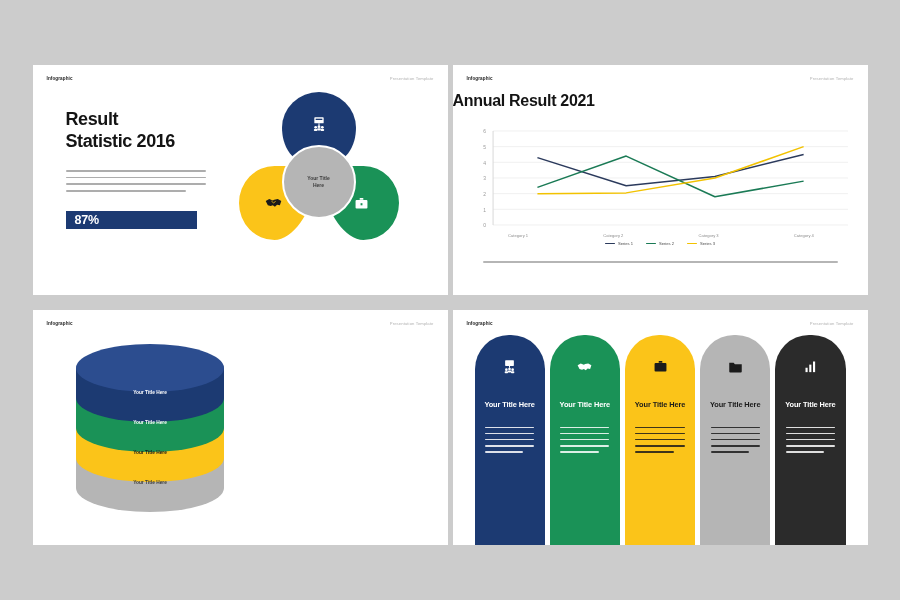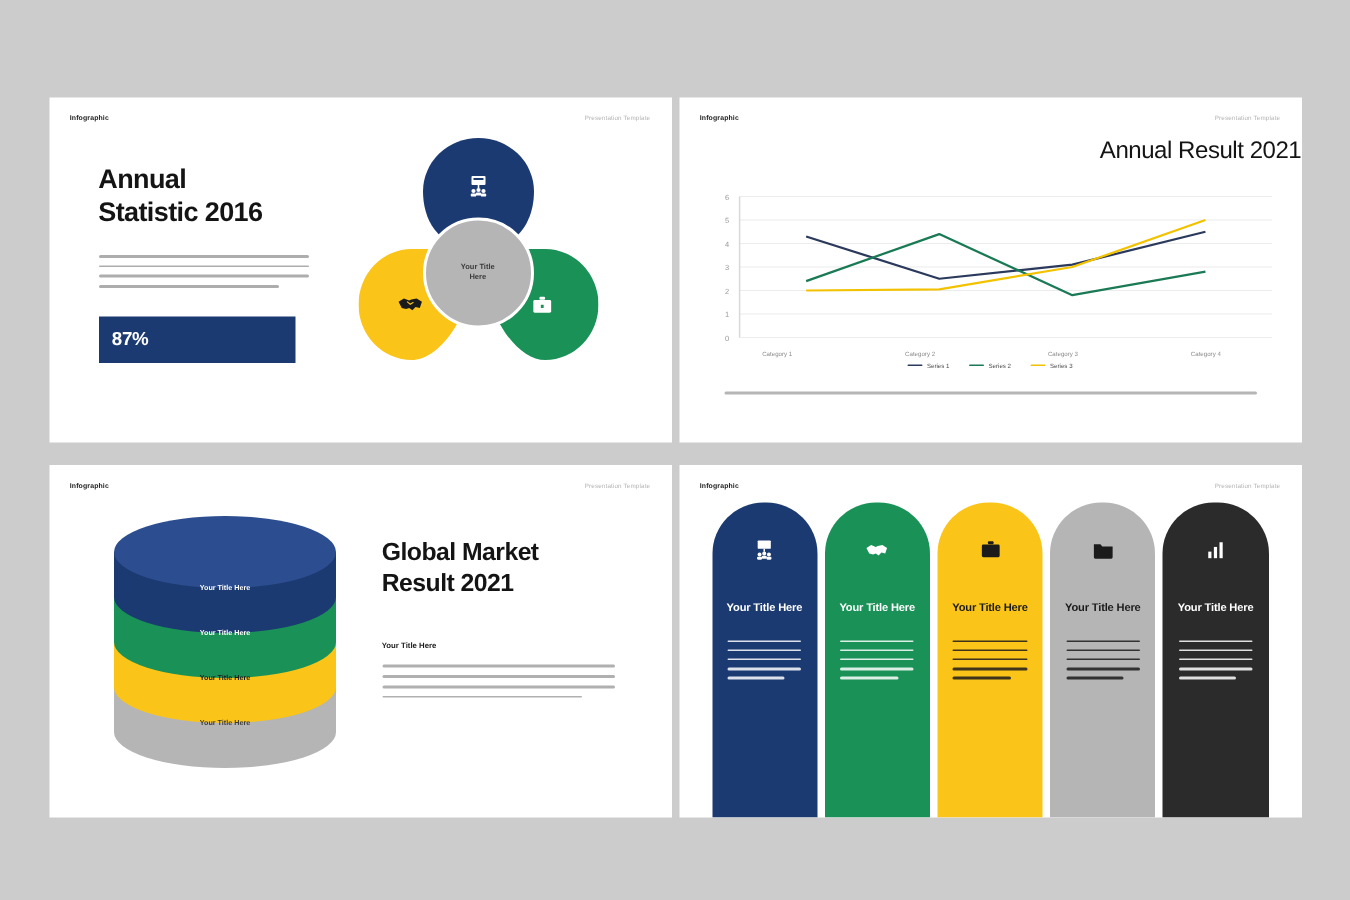--- a/index.html
+++ b/index.html
@@ -41,21 +41,21 @@
     font-size: 18px; line-height: 1.22; font-weight: 700;
     color: #141414; letter-spacing: -0.4px;
   }
   .s1-body { margin-top: 17px; width: 140px; }
   .lorem-line {
     height: 1.6px; background: #8e8e8e; opacity:.72; border-radius: 1px;
     margin-bottom: 5.2px;
   }
   .lorem-line.short { width: 86%; }
   .badge {
-    margin-top: 19px; width: 131px; height: 31px;
+    margin-top: 19px; width: 131px; height: 18px;
     background: #1c3a72; display: flex; align-items: center; padding: 0 9px;
   }
   .badge-num { color:#fff; font-size: 12.5px; font-weight: 700; letter-spacing:-.2px; }
   .badge-txt { margin-left: 9px; flex:1; }
   .badge-txt .lorem-line { background: #ffffff; opacity:.82; margin-bottom: 4.4px; height:1.5px; }
   .badge-txt .lorem-line:last-child { margin-bottom:0; width: 80%; }
 
   .petals { position:absolute; left:196px; top:25px; width:180px; height:180px; }
   .petal { position:absolute; width:74px; height:74px; }
   .petal .blob { width:100%; height:100%; }
@@ -64,22 +64,22 @@
   .petal-right { left:96px; top:76px; }
   .center-circle {
     position:absolute; left:53px; top:55px; width:74px; height:74px;
     border-radius:50%; background:#b5b5b5; border:2.4px solid #fff;
     display:flex; flex-direction:column; align-items:center; justify-content:center;
     text-align:center; color:#3c3c3c; font-size:5px; line-height:1.45; font-weight:600;
   }
 
   
   .s2-title {
-    position:absolute; top:27px; left:0; right:0; text-align:right;
-    font-size: 16px; font-weight:400; color:#141414; letter-spacing:-.3px;
+    position:absolute; top:27px; left:0; right:0; text-align:left;
+    font-size: 16px; font-weight:700; color:#141414; letter-spacing:-.3px;
   }
   .chart-wrap { position:absolute; left:18px; top:62px; right:16px; height:110px; }
   .chart-svg { width:100%; height:100%; display:block; }
   .legend {
     position:absolute; top:176px; left:0; right:0;
     display:flex; justify-content:center; gap:13px;
   }
   .legend-item { display:flex; align-items:center; gap:3px; font-size:4.1px; color:#4a4a4a; }
   .legend-swatch { width:10px; height:1.6px; border-radius:1px; }
   .s2-caption { position:absolute; left:30px; right:30px; top:196px; }
@@ -117,21 +117,21 @@
 <div class="deck">
 
   <div class="slide">
     <div class="slide-header">
       <span class="brand">Infographic</span>
       <span class="tmpl">Presentation Template</span>
     </div>
 
     <div class="s1-left">
       <div class="s1-title">
-        <div>Annual</div>
+        <div>Result</div>
         <div>Statistic 2016</div>
       </div>
       <div class="s1-body">
         <div class="lorem-line"></div>
         <div class="lorem-line"></div>
         <div class="lorem-line"></div>
         <div class="lorem-line short"></div>
       </div>
       <div class="badge">
         <span class="badge-num">87%</span>
@@ -280,33 +280,20 @@
           </g>
       </svg>
       <div id="cyl-labels">
           <div style="position: absolute; left: 0px; right: 0px; text-align: center; font-size: 4.8px; font-weight: 700; color: rgb(255, 255, 255); top: 52px;">Your Title Here</div>
           <div style="position: absolute; left: 0px; right: 0px; text-align: center; font-size: 4.8px; font-weight: 700; color: rgb(255, 255, 255); top: 82px;">Your Title Here</div>
           <div style="position: absolute; left: 0px; right: 0px; text-align: center; font-size: 4.8px; font-weight: 700; color: rgb(27, 27, 27); top: 112px;">Your Title Here</div>
           <div style="position: absolute; left: 0px; right: 0px; text-align: center; font-size: 4.8px; font-weight: 700; color: rgb(60, 60, 60); top: 142px;">Your Title Here</div>
         </div>
     </div>
 
-    <div class="s3-right">
-      <div class="s3-title">
-        <div>Global Market</div>
-        <div>Result 2021</div>
-      </div>
-      <div class="s3-sub">Your Title Here</div>
-      <div class="s3-body">
-        <div class="lorem-line"></div>
-        <div class="lorem-line"></div>
-        <div class="lorem-line"></div>
-        <div class="lorem-line short"></div>
-      </div>
-    </div>
   </div>
 
   <div class="slide">
     <div class="slide-header">
       <span class="brand">Infographic</span>
       <span class="tmpl">Presentation Template</span>
     </div>
     <div class="cols" id="arch-columns">
         <div class="col light-text" style="background: rgb(28, 58, 114);">
           <div class="col-ico">

